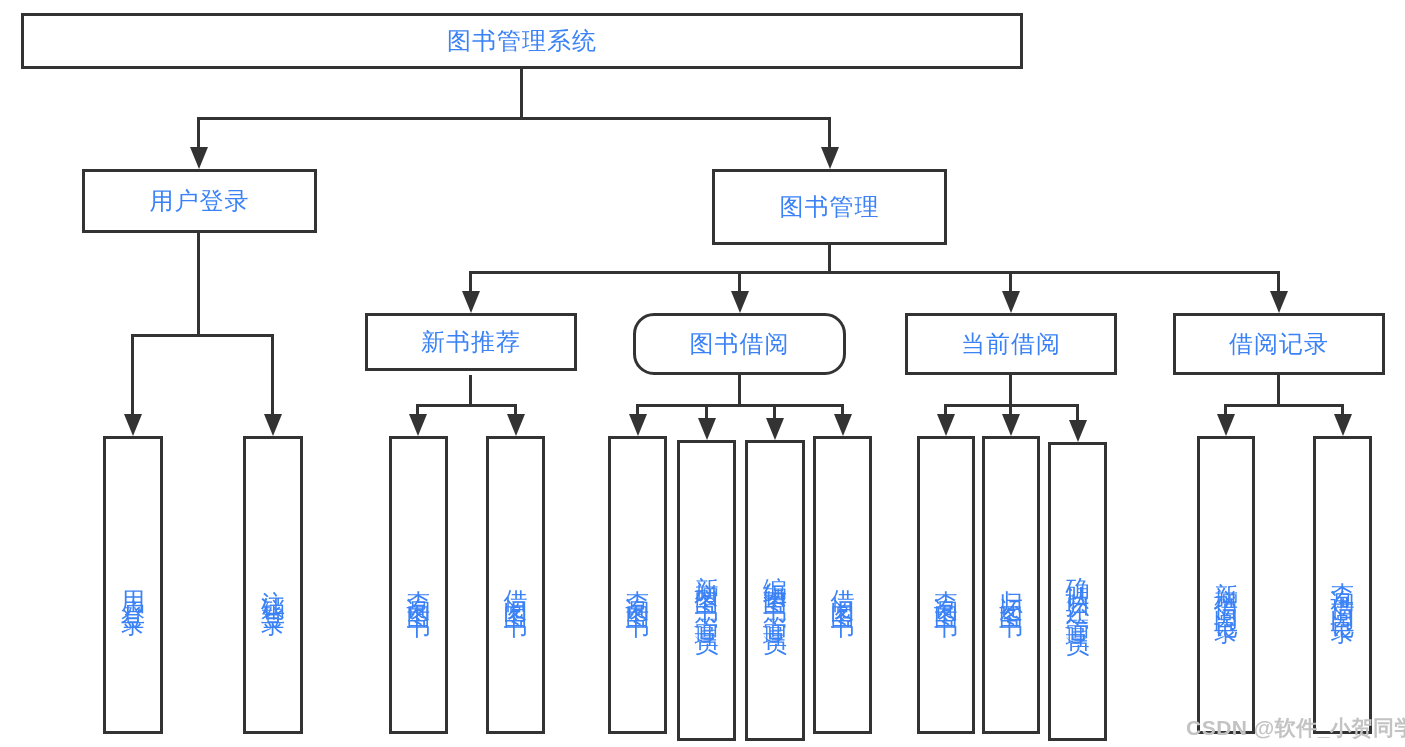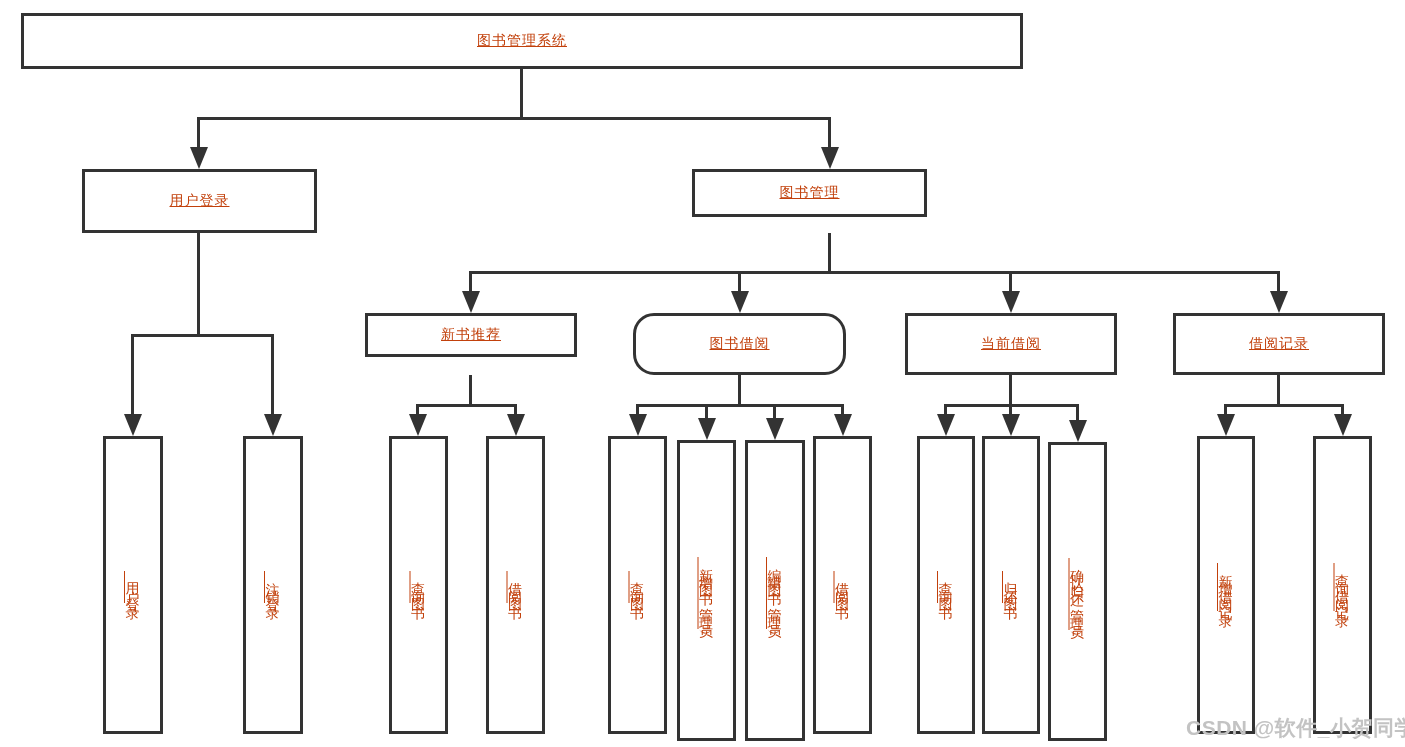--- a/index.html
+++ b/index.html
@@ -14,28 +14,27 @@
     height: 747px;
     background: #ffffff;
     overflow: hidden;
   }
   
   .box {
     position: absolute;
     box-sizing: border-box;
     border: 3px solid #333333;
     background: #ffffff;
-    color: #c2410c;
+    color: #3b82f6;
     display: flex;
     align-items: center;
     justify-content: center;
-    font-size: 14px;
+    font-size: 24px;
     letter-spacing: 1px;
     z-index: 2;
-    text-decoration: underline;
   }
   .vbox {
     writing-mode: vertical-rl;
     text-orientation: mixed;
     letter-spacing: 8px;
     line-height: 1;
     text-align: center;
     padding-top: 4px;
   }
   
@@ -83,35 +82,35 @@
 <div id="canvas">
 
   <div class="box" style="left:21px; top:13px; width:1002px; height:56px;">图书管理系统</div>
 
   <div class="vline" style="left:520px; top:69px; height:50px;"></div>
   <div class="hline" style="left:197px; top:117px; width:634px;"></div>
   <div class="arrow" style="left:197px; top:117px; height:30px;"></div>
   <div class="arrow" style="left:828px; top:117px; height:30px;"></div>
 
   <div class="box" style="left:82px; top:169px; width:235px; height:64px;">用户登录</div>
-  <div class="box" style="left:692px; top:169px; width:235px; height:48px;">图书管理</div>
+  <div class="box" style="left:712px; top:169px; width:235px; height:76px;">图书管理</div>
 
   <div class="vline" style="left:197px; top:233px; height:104px;"></div>
   <div class="hline" style="left:131px; top:334px; width:143px;"></div>
   <div class="arrow" style="left:131px; top:334px; height:80px;"></div>
   <div class="arrow" style="left:271px; top:334px; height:80px;"></div>
 
   <div class="vline" style="left:828px; top:233px; height:41px;"></div>
   <div class="hline" style="left:469px; top:271px; width:811px;"></div>
   <div class="arrow" style="left:469px; top:271px; height:20px;"></div>
   <div class="arrow" style="left:738px; top:271px; height:20px;"></div>
   <div class="arrow" style="left:1009px; top:271px; height:20px;"></div>
   <div class="arrow" style="left:1277px; top:271px; height:20px;"></div>
 
-  <div class="box" style="left:365px; top:313px; width:212px; height:44px;">新书推荐</div>
+  <div class="box" style="left:365px; top:313px; width:212px; height:58px;">新书推荐</div>
   <div class="box" style="left:633px; top:313px; width:213px; height:62px;border-radius:21px;">图书借阅</div>
   <div class="box" style="left:905px; top:313px; width:212px; height:62px;">当前借阅</div>
   <div class="box" style="left:1173px; top:313px; width:212px; height:62px;">借阅记录</div>
 
   <div class="vline" style="left:469px; top:375px; height:31px;"></div>
   <div class="hline" style="left:416px; top:404px; width:101px;"></div>
   <div class="arrow" style="left:416px; top:404px; height:10px;"></div>
   <div class="arrow" style="left:514px; top:404px; height:10px;"></div>
 
   <div class="vline" style="left:738px; top:375px; height:31px;"></div>

